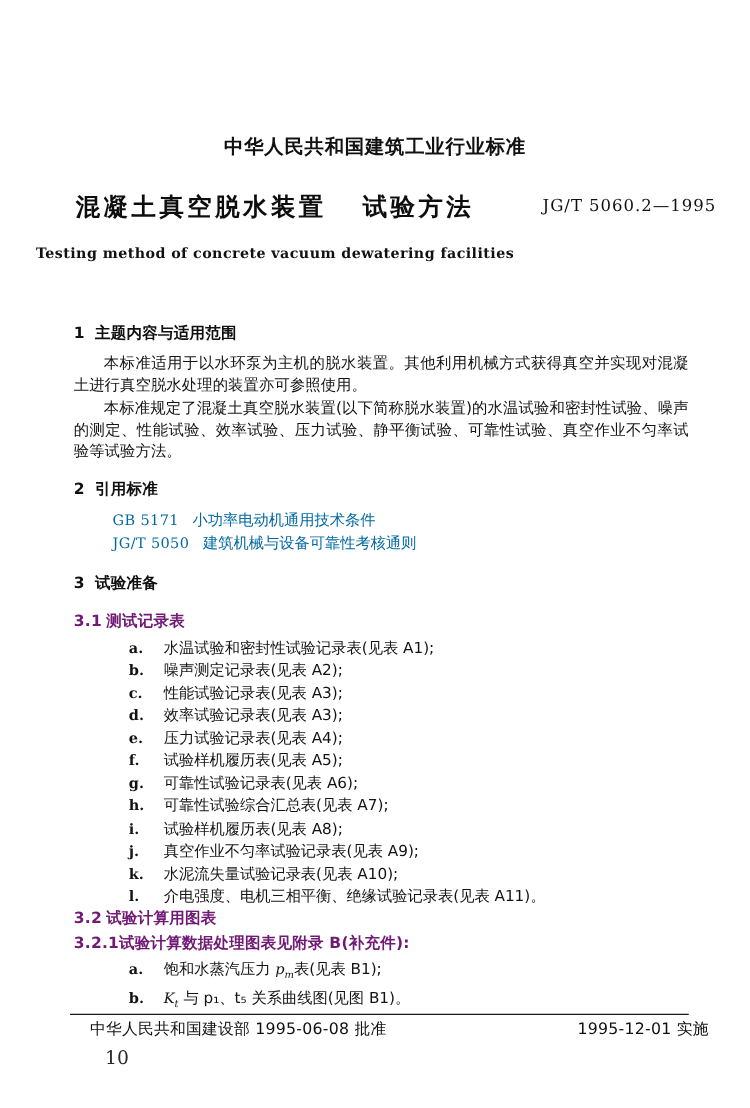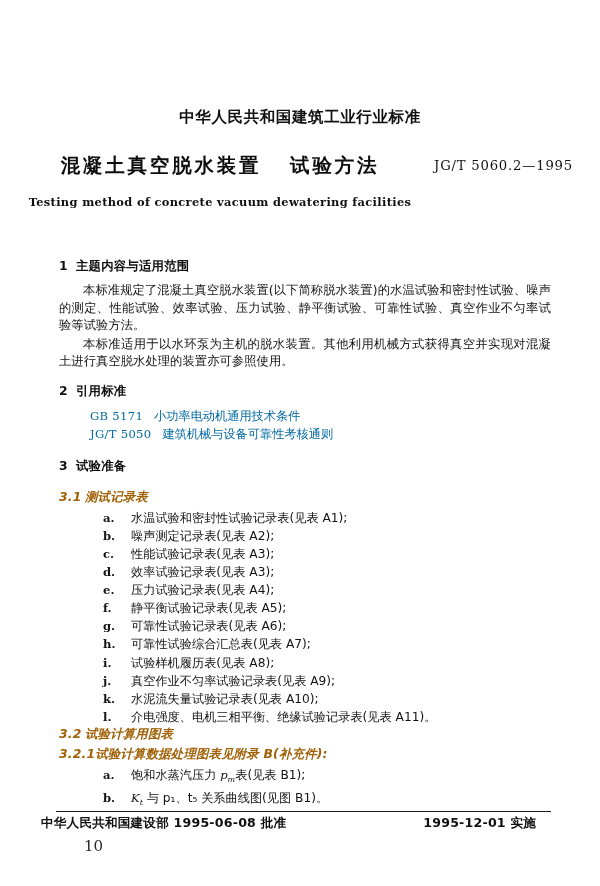--- a/index.html
+++ b/index.html
@@ -94,25 +94,24 @@
     white-space: pre;
   }
   .sec-head .num {
     display: inline-block;
     min-width: 17px;
     font-family: "DejaVu Sans", "Liberation Sans", sans-serif;
   }
   .sub-head {
     font-size: 12.4px;
     font-weight: bold;
-    color: #a16207;
+    color: #701a75;
     margin: 0 0 3px 0;
     letter-spacing: 0.2px;
     white-space: pre;
-    font-style: italic;
   }
   .sub-head .num {
     display: inline-block;
     min-width: 26px;
   }
   .sub-head.deep .num {
     min-width: 36px;
   }
   p.para {
     margin: 0 0 1px 0;
@@ -192,29 +191,29 @@
   .footer-rule {
     position: absolute;
     left: 56px;
     top: 811px;
     width: 495px;
     height: 1px;
     background: #1a1a1a;
   }
   .footer {
     position: absolute;
-    left: 41px;
+    left: 72px;
     top: 815px;
     width: 495px;
     height: 20px;
     display: flex;
     justify-content: space-between;
     align-items: flex-start;
     font-size: 12.6px;
-    font-weight: bold;
+    font-weight: normal;
     color: #101010;
     letter-spacing: 0.2px;
     white-space: pre;
   }
   .page-num {
     position: absolute;
     left: 84px;
     top: 837px;
     font-size: 15px;
     font-family: "DejaVu Serif", "Liberation Serif", serif;
@@ -233,22 +232,22 @@
       <div class="title-cn">混凝土真空脱水装置   试验方法</div>
       <div class="std-no">JG/T 5060.2—1995</div>
     </div>
 
     <div class="title-en">Testing method of concrete vacuum dewatering facilities</div>
   </div>
 
   <div class="body-wrap">
 
     <div class="sec-head"><span class="num">1</span><span>主题内容与适用范围</span></div>
+    <p class="para">本标准适用于以水环泵为主机的脱水装置。其他利用机械方式获得真空并实现对混凝土进行真空脱水处理的装置亦可参照使用。</p>
     <p class="para">本标准规定了混凝土真空脱水装置(以下简称脱水装置)的水温试验和密封性试验、噪声的测定、性能试验、效率试验、压力试验、静平衡试验、可靠性试验、真空作业不匀率试验等试验方法。</p>
-    <p class="para">本标准适用于以水环泵为主机的脱水装置。其他利用机械方式获得真空并实现对混凝土进行真空脱水处理的装置亦可参照使用。</p>
 
     <div class="gap-m"></div>
 
     <div class="sec-head"><span class="num">2</span><span>引用标准</span></div>
     <ul class="ref-list">
       <li><span class="ref-code">GB 5171</span><span class="ref-name">小功率电动机通用技术条件</span></li>
       <li><span class="ref-code">JG/T 5050</span><span class="ref-name">建筑机械与设备可靠性考核通则</span></li>
     </ul>
 
     <div class="gap-l"></div>
@@ -258,21 +257,21 @@
     <div class="gap-s"></div>
 
     <div class="sub-head"><span class="num">3.1</span><span>测试记录表</span></div>
 
     <ul class="alpha-list">
       <li><span class="mk">a.</span><span class="tx">水温试验和密封性试验记录表(见表 A1);</span></li>
       <li><span class="mk">b.</span><span class="tx">噪声测定记录表(见表 A2);</span></li>
       <li><span class="mk">c.</span><span class="tx">性能试验记录表(见表 A3);</span></li>
       <li><span class="mk">d.</span><span class="tx">效率试验记录表(见表 A3);</span></li>
       <li><span class="mk">e.</span><span class="tx">压力试验记录表(见表 A4);</span></li>
-      <li><span class="mk">f.</span><span class="tx">静平衡试验记录表(见表 A5);</span></li>
+      <li><span class="mk">f.</span><span class="tx">试验样机履历表(见表 A5);</span></li>
       <li><span class="mk">g.</span><span class="tx">可靠性试验记录表(见表 A6);</span></li>
       <li><span class="mk">h.</span><span class="tx">可靠性试验综合汇总表(见表 A7);</span></li>
       <li><span class="mk">i.</span><span class="tx">试验样机履历表(见表 A8);</span></li>
       <li><span class="mk">j.</span><span class="tx">真空作业不匀率试验记录表(见表 A9);</span></li>
       <li><span class="mk">k.</span><span class="tx">水泥流失量试验记录表(见表 A10);</span></li>
       <li><span class="mk">l.</span><span class="tx">介电强度、电机三相平衡、绝缘试验记录表(见表 A11)。</span></li>
     </ul>
 
     <div class="sub-head"><span class="num">3.2</span><span>试验计算用图表</span></div>
 

